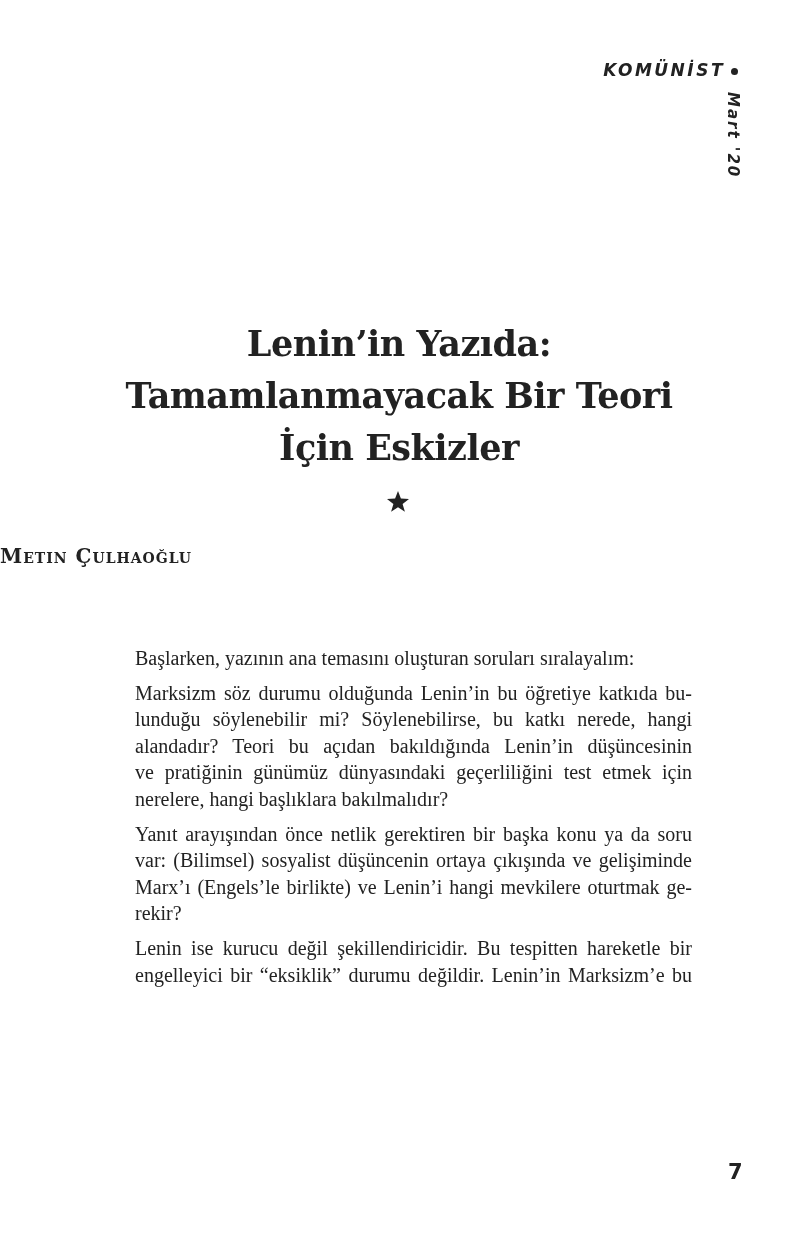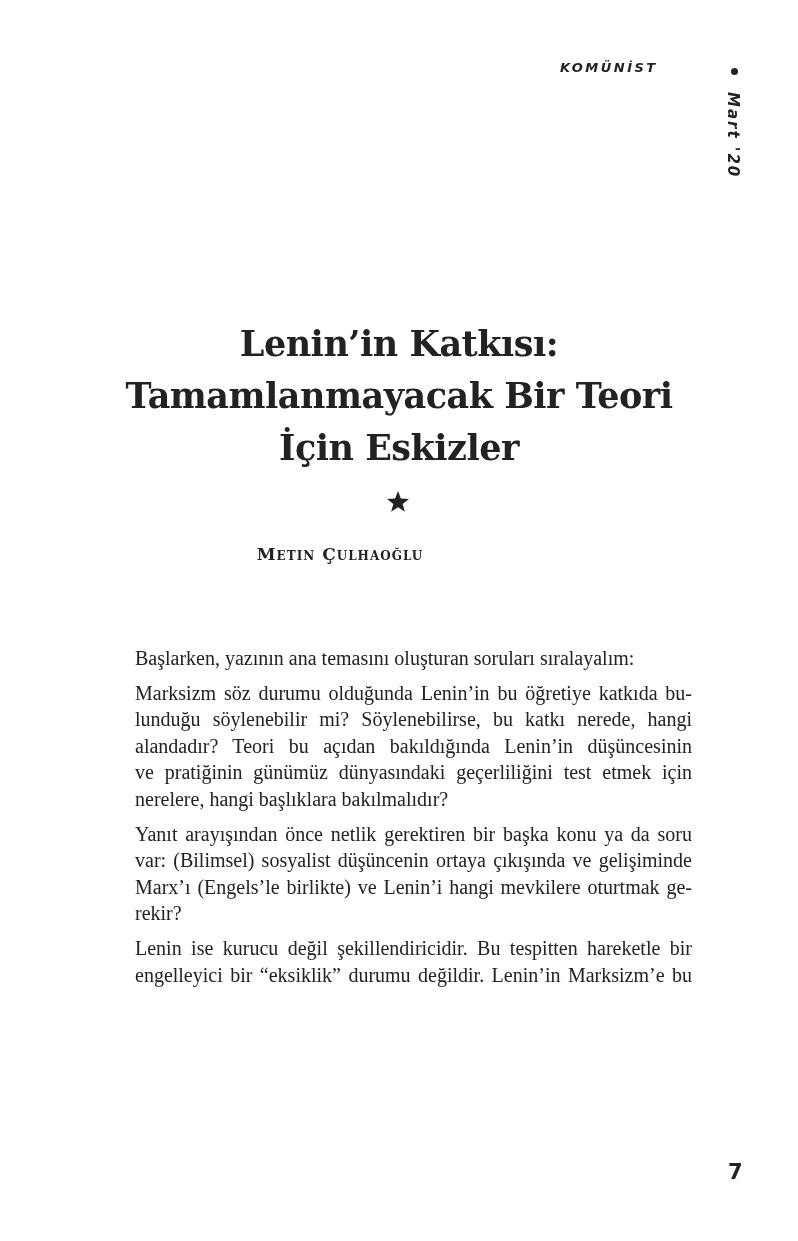--- a/index.html
+++ b/index.html
@@ -12,24 +12,25 @@
       height: 1241px;
       position: relative;
       overflow: hidden;
       color: #1f1f1f;
     }
     .running-head {
       position: absolute;
       top: 60px;
       left: 560px;
       width: 165px;
+      text-align: right;
       font-family: "DejaVu Sans", sans-serif;
       font-weight: bold;
       font-style: italic;
-      font-size: 13px;
+      font-size: 17px;
       letter-spacing: 2.5px;
       color: #222;
     }
     .head-bullet {
       position: absolute;
       top: 68px;
       left: 731px;
       width: 7px;
       height: 7px;
       border-radius: 50%;
@@ -67,25 +68,24 @@
       top: 490px;
       left: 386px;
       width: 24px;
       height: 24px;
     }
     .author {
       position: absolute;
       top: 544px;
       left: 0;
       width: 680px;
-      text-align: center;
       font-family: "DejaVu Serif", serif;
       font-weight: bold;
       font-variant: small-caps;
-      font-size: 17px;
+      font-size: 20px;
       letter-spacing: 1px;
       color: #222;
     }
     .body-text {
       position: absolute;
       top: 645px;
       left: 107px;
       width: 585px;
       font-family: "Liberation Serif", serif;
       font-size: 20px;
@@ -118,21 +118,21 @@
     }
   </style>
 </head>
 <body>
 
 <div class="running-head">KOMÜNİST</div>
 <div class="head-bullet"></div>
 <div class="running-date">Mart '20</div>
 
 <h1 class="title">
-  <span>Lenin’in Katkısı:</span>
+  <span>Lenin’in Yazıda:</span>
   <span>Tamamlanmayacak Bir Teori</span>
   <span>İçin Eskizler</span>
 </h1>
 
 <svg class="star" viewBox="0 0 24 24">
   <polygon points="12,1 14.9,8.6 23,8.9 16.6,13.9 18.9,21.8 12,17.2 5.1,21.8 7.4,13.9 1,8.9 9.1,8.6" fill="#222"></polygon>
 </svg>
 
 <div class="author">Metin Çulhaoğlu</div>
 

